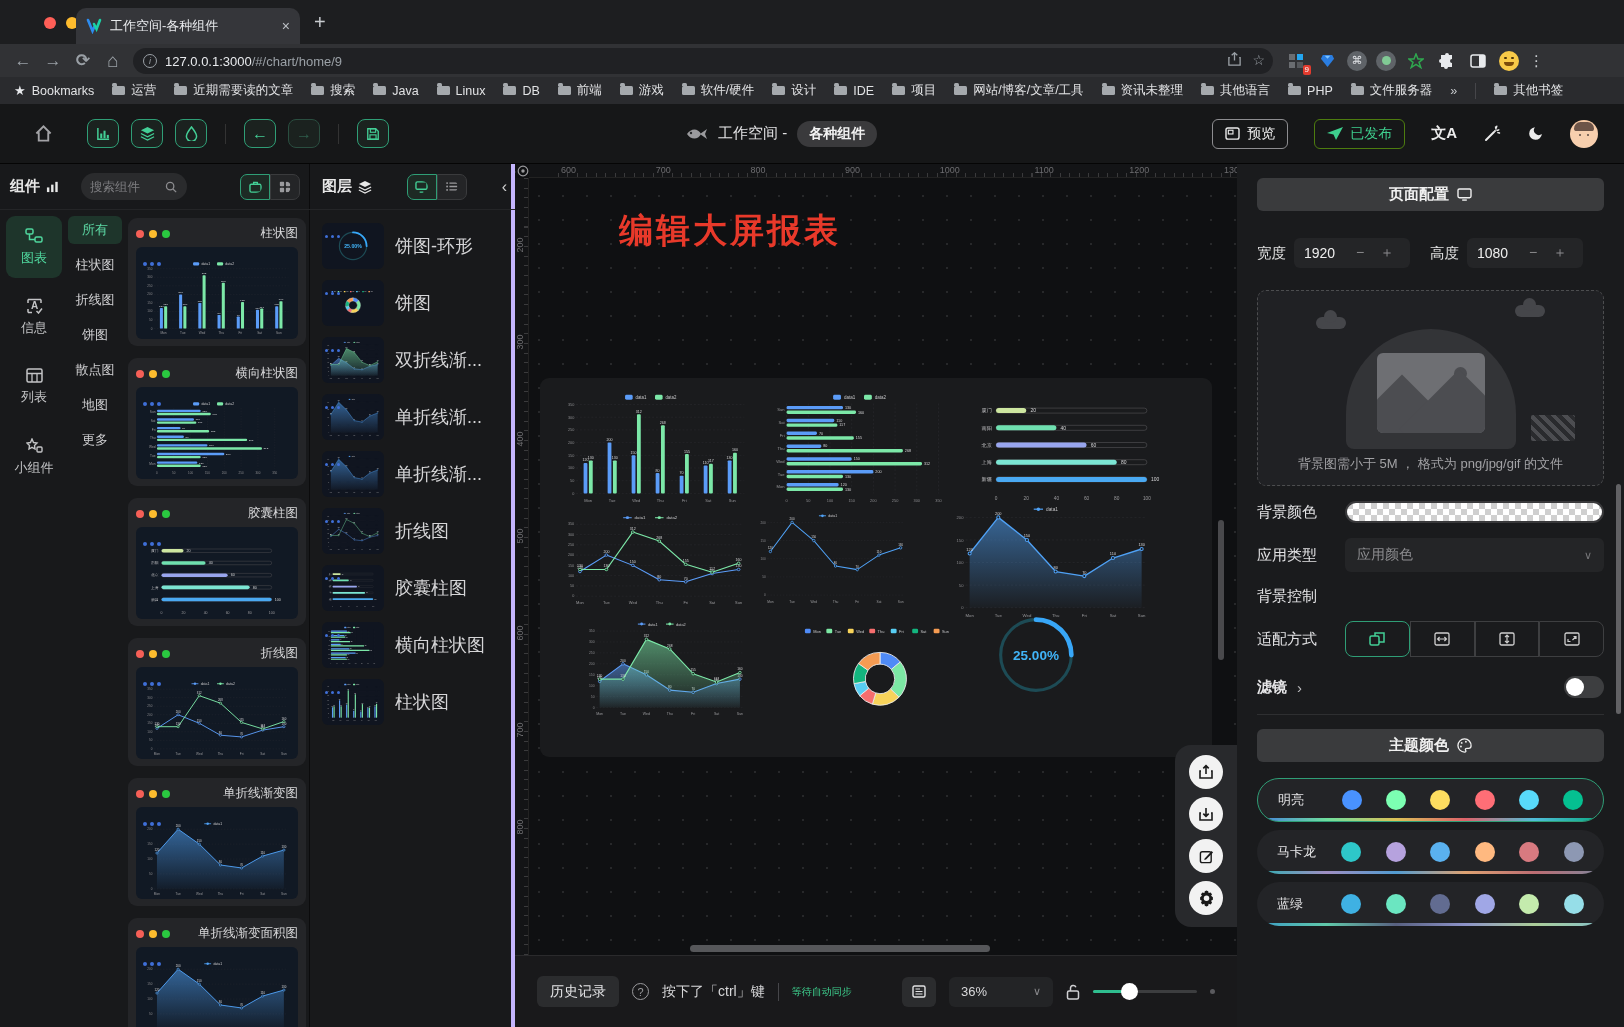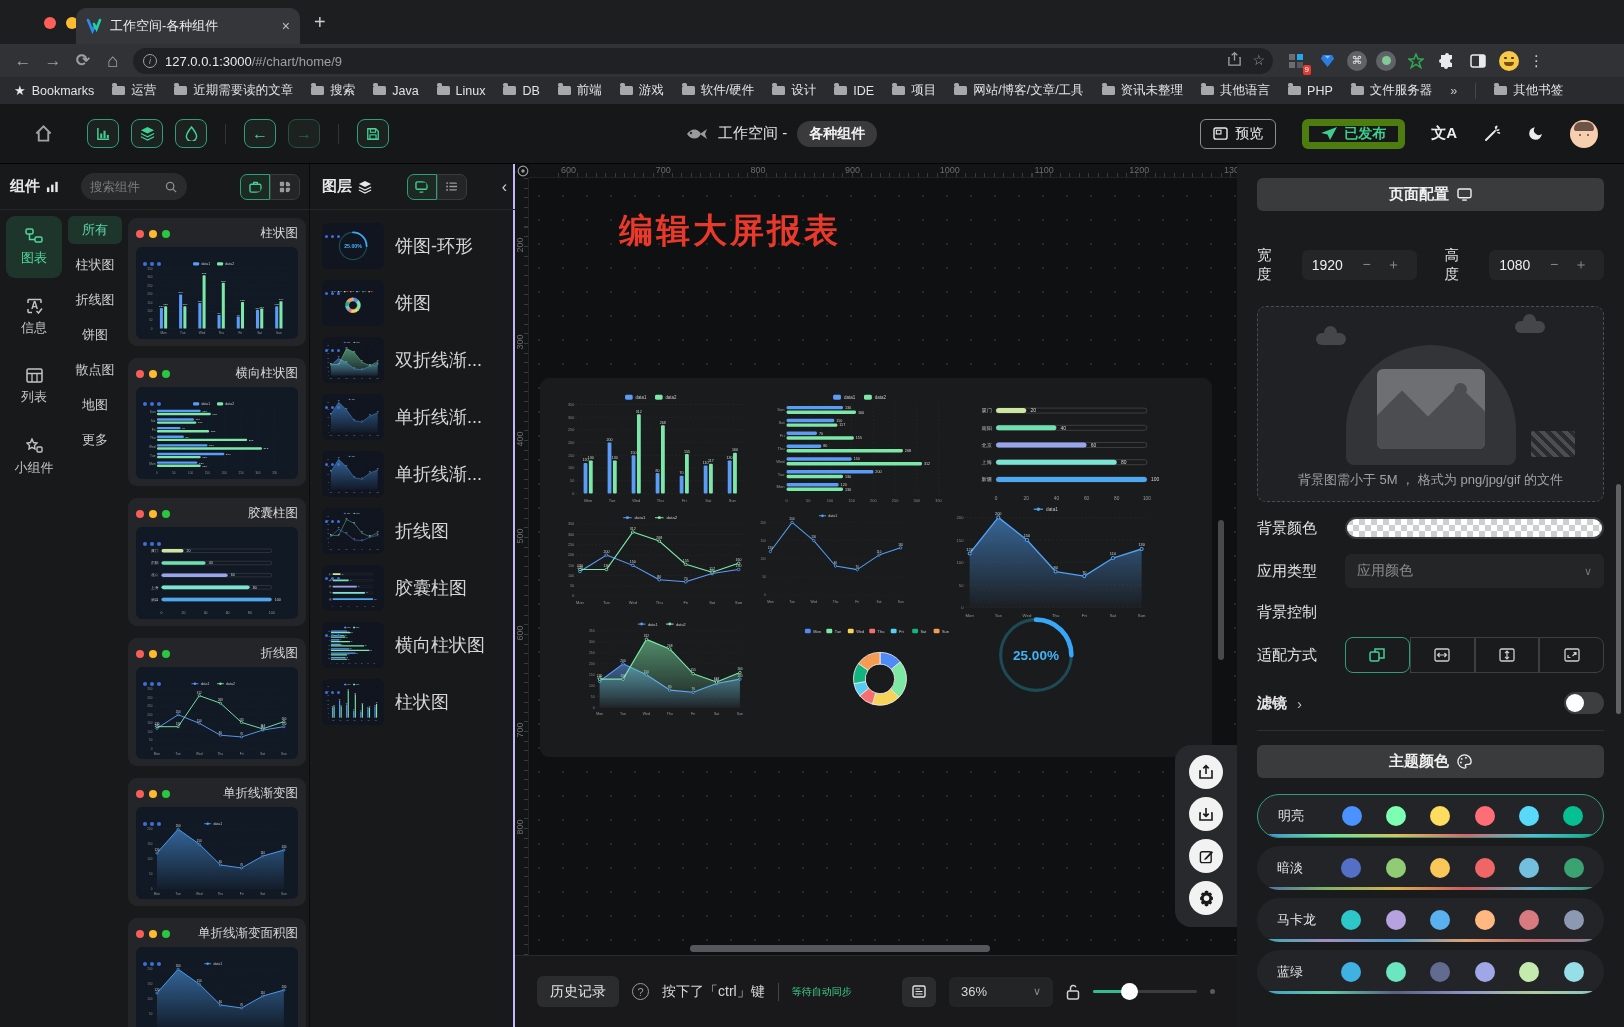--- a/index.html
+++ b/index.html
@@ -40,21 +40,21 @@
   
   .appbar{left:0;top:104px;width:1624px;height:60px;background:#161718;border-bottom:1px solid #050505;
     display:flex;align-items:center}
   .gbtn{width:32px;height:29px;border:1px solid #2f9e76;border-radius:8px;background:#1b221f;
     display:flex;align-items:center;justify-content:center;color:#43cf96}
   .gbtn.dim{border-color:#2a4e40;color:#2f5d4b}
   .vdiv{width:1px;height:20px;background:#333;margin:0 10px}
   .proj-badge{background:#3a3a3c;border-radius:13px;padding:4px 12px;font-size:14px;font-weight:bold;color:#f2f2f2}
   .hbtn{height:30px;border-radius:6px;display:flex;align-items:center;gap:7px;padding:0 12px;font-size:14px}
   .preview-btn{border:1px solid #8d8d90;color:#ececec}
-  .publish-btn{border:7px solid #4d7c0f;color:#3ecf8e;font-weight:bold}
+  .publish-btn{border:1px solid #4d7c0f;color:#3ecf8e;font-weight:normal}
   .avatar{width:28px;height:28px;border-radius:50%;background:radial-gradient(circle at 50% 62%,#f7cfae 60%,#efb98e);position:relative;overflow:hidden}
   .avatar:before{content:'';position:absolute;left:4px;top:2px;width:20px;height:9px;border-radius:10px 10px 4px 4px;background:#6c5448}
   .avatar:after{content:'';position:absolute;left:9px;top:14px;width:2px;height:2px;border-radius:50%;background:#5a4a42;box-shadow:8px 0 0 #5a4a42}
 
   
   .leftpanel{left:0;top:164px;width:310px;height:863px;background:#18191b;border-right:1px solid #0b0b0c}
   .lp-head{position:absolute;left:0;top:0;width:310px;height:46px;display:flex;align-items:center;
     padding:0 10px;gap:8px;border-bottom:1px solid #242527}
   .lp-title{font-size:15px;font-weight:bold;color:#e8e8e8;display:flex;gap:6px;align-items:center}
   .search{width:106px;height:27px;border-radius:14px;background:#2a2b2d;display:flex;align-items:center;
@@ -79,21 +79,21 @@
     display:flex;flex-direction:column;gap:12px}
   .card{background:#242528;border-radius:9px;flex:0 0 128px;padding:6px 8px}
   .card-h{display:flex;align-items:center;height:18px}
   .dots3 i{display:inline-block;width:8px;height:8px;border-radius:50%;margin-right:5px}
   .card-t{margin-left:auto;font-size:12.5px;color:#d8d8da}
   .card-prev{margin-top:5px;height:92px;background:#111924;border-radius:6px;position:relative;padding:12px 5px 2px}
   .bluedots{position:absolute;left:7px;top:5px}
   .bluedots i{display:inline-block;width:4px;height:4px;border-radius:50%;background:#3f6fd8;margin-right:3px}
 
   
-  .layers{left:310px;top:164px;width:205px;height:863px;background:#18191b;border-right:2px solid #c4b5fd}
+  .layers{left:310px;top:164px;width:205px;height:863px;background:#18191b;border-right:4px solid #c4b5fd}
   .ly-head{position:absolute;left:0;top:0;width:205px;height:46px;display:flex;align-items:center;
     padding:0 8px 0 12px;gap:6px;border-bottom:1px solid #242527}
   .ly-list{position:absolute;left:0;top:46px;width:205px;height:817px;overflow:hidden;padding:12px 8px}
   .ly-item{display:flex;align-items:center;gap:11px;height:48px;margin-bottom:9px;border-radius:8px;padding:0 4px}
   .ly-thumb{width:62px;height:46px;background:#101520;border-radius:6px;flex:0 0 62px;padding:3px;position:relative}
   .ly-label{font-size:18px;color:#d5d5d7;white-space:nowrap}
   .chev{margin-left:auto;color:#cfcfcf;font-size:16px}
 
   
   .canvas{left:515px;top:164px;width:722px;height:863px;background:#0f1012;overflow:hidden;
@@ -132,21 +132,21 @@
   .zoomsel .v{margin-left:auto;color:#8a8a8d;font-size:11px}
   .slider{width:104px;height:3px;background:#3c3d3f;border-radius:2px;position:relative}
   .slider .fill{position:absolute;left:0;top:0;height:3px;width:36px;background:#2fbe8f;border-radius:2px}
   .slider .knob{position:absolute;left:28px;top:-7px;width:17px;height:17px;border-radius:50%;background:#fff}
   .tickdot{width:5px;height:5px;border-radius:50%;background:#5a5a5e}
 
   
   .rightpanel{left:1237px;top:164px;width:387px;height:863px;background:#1a1b1d;padding:14px 20px 0;overflow:hidden}
   .cfg-head{width:100%;height:33px;background:#3a3b3d;border-radius:6px;display:flex;align-items:center;
     justify-content:center;gap:8px;font-size:15px;font-weight:bold;color:#f0f0f0}
-  .sizerow{display:flex;align-items:center;gap:16px;margin-top:35px;font-size:14.5px;color:#e0e0e0}
+  .sizerow{display:flex;align-items:center;gap:8px;margin-top:27px;font-size:14.5px;color:#e0e0e0}
   .stepper{width:116px;height:30px;background:#242527;border-radius:6px;display:flex;align-items:center;
     padding:0 10px;font-size:14px;color:#eee}
   .stepper .pm{margin-left:auto;color:#8a8a8d;letter-spacing:6px;font-size:14px}
   .upload{margin-top:22px;width:100%;height:196px;border:1px dashed #4c4d4f;border-radius:9px;background:#202124;
     position:relative;display:flex;flex-direction:column;align-items:center;justify-content:flex-end;padding-bottom:12px}
   .up-hint{font-size:13px;color:#a2a2a5}
   .cloudbig{position:absolute;left:50%;top:38px;transform:translateX(-50%);width:170px;height:120px;
     background:#333437;border-radius:85px 85px 8px 8px}
   .cloud{position:absolute;width:30px;height:12px;background:#45464a;border-radius:8px}
   .cloud:before{content:'';position:absolute;left:8px;top:-7px;width:13px;height:13px;border-radius:50%;background:#45464a}
@@ -1917,32 +1917,20 @@
             <div class="tdot" style="background: rgb(73, 146, 255);"></div>
             <div class="tdot" style="background: rgb(124, 255, 178);"></div>
             <div class="tdot" style="background: rgb(253, 221, 96);"></div>
             <div class="tdot" style="background: rgb(255, 110, 118);"></div>
             <div class="tdot" style="background: rgb(88, 217, 249);"></div>
             <div class="tdot" style="background: rgb(5, 192, 145);"></div>
           </div>
           <div class="underline" style="background: linear-gradient(90deg, rgb(73, 146, 255), rgb(124, 255, 178), rgb(253, 221, 96), rgb(255, 110, 118), rgb(88, 217, 249), rgb(5, 192, 145));"></div>
         </div>
         <div class="themerow">
-          <div class="tname">暗淡</div>
-          <div class="dotrow">
-            <div class="tdot" style="background: rgb(84, 112, 198);"></div>
-            <div class="tdot" style="background: rgb(145, 204, 117);"></div>
-            <div class="tdot" style="background: rgb(250, 200, 88);"></div>
-            <div class="tdot" style="background: rgb(238, 102, 102);"></div>
-            <div class="tdot" style="background: rgb(115, 192, 222);"></div>
-            <div class="tdot" style="background: rgb(59, 162, 114);"></div>
-          </div>
-          <div class="underline" style="background: linear-gradient(90deg, rgb(84, 112, 198), rgb(145, 204, 117), rgb(250, 200, 88), rgb(238, 102, 102), rgb(115, 192, 222), rgb(59, 162, 114));"></div>
-        </div>
-        <div class="themerow">
           <div class="tname">马卡龙</div>
           <div class="dotrow">
             <div class="tdot" style="background: rgb(46, 199, 201);"></div>
             <div class="tdot" style="background: rgb(182, 162, 222);"></div>
             <div class="tdot" style="background: rgb(90, 177, 239);"></div>
             <div class="tdot" style="background: rgb(255, 185, 128);"></div>
             <div class="tdot" style="background: rgb(216, 122, 128);"></div>
             <div class="tdot" style="background: rgb(141, 152, 179);"></div>
           </div>
           <div class="underline" style="background: linear-gradient(90deg, rgb(46, 199, 201), rgb(182, 162, 222), rgb(90, 177, 239), rgb(255, 185, 128), rgb(216, 122, 128), rgb(141, 152, 179));"></div>

